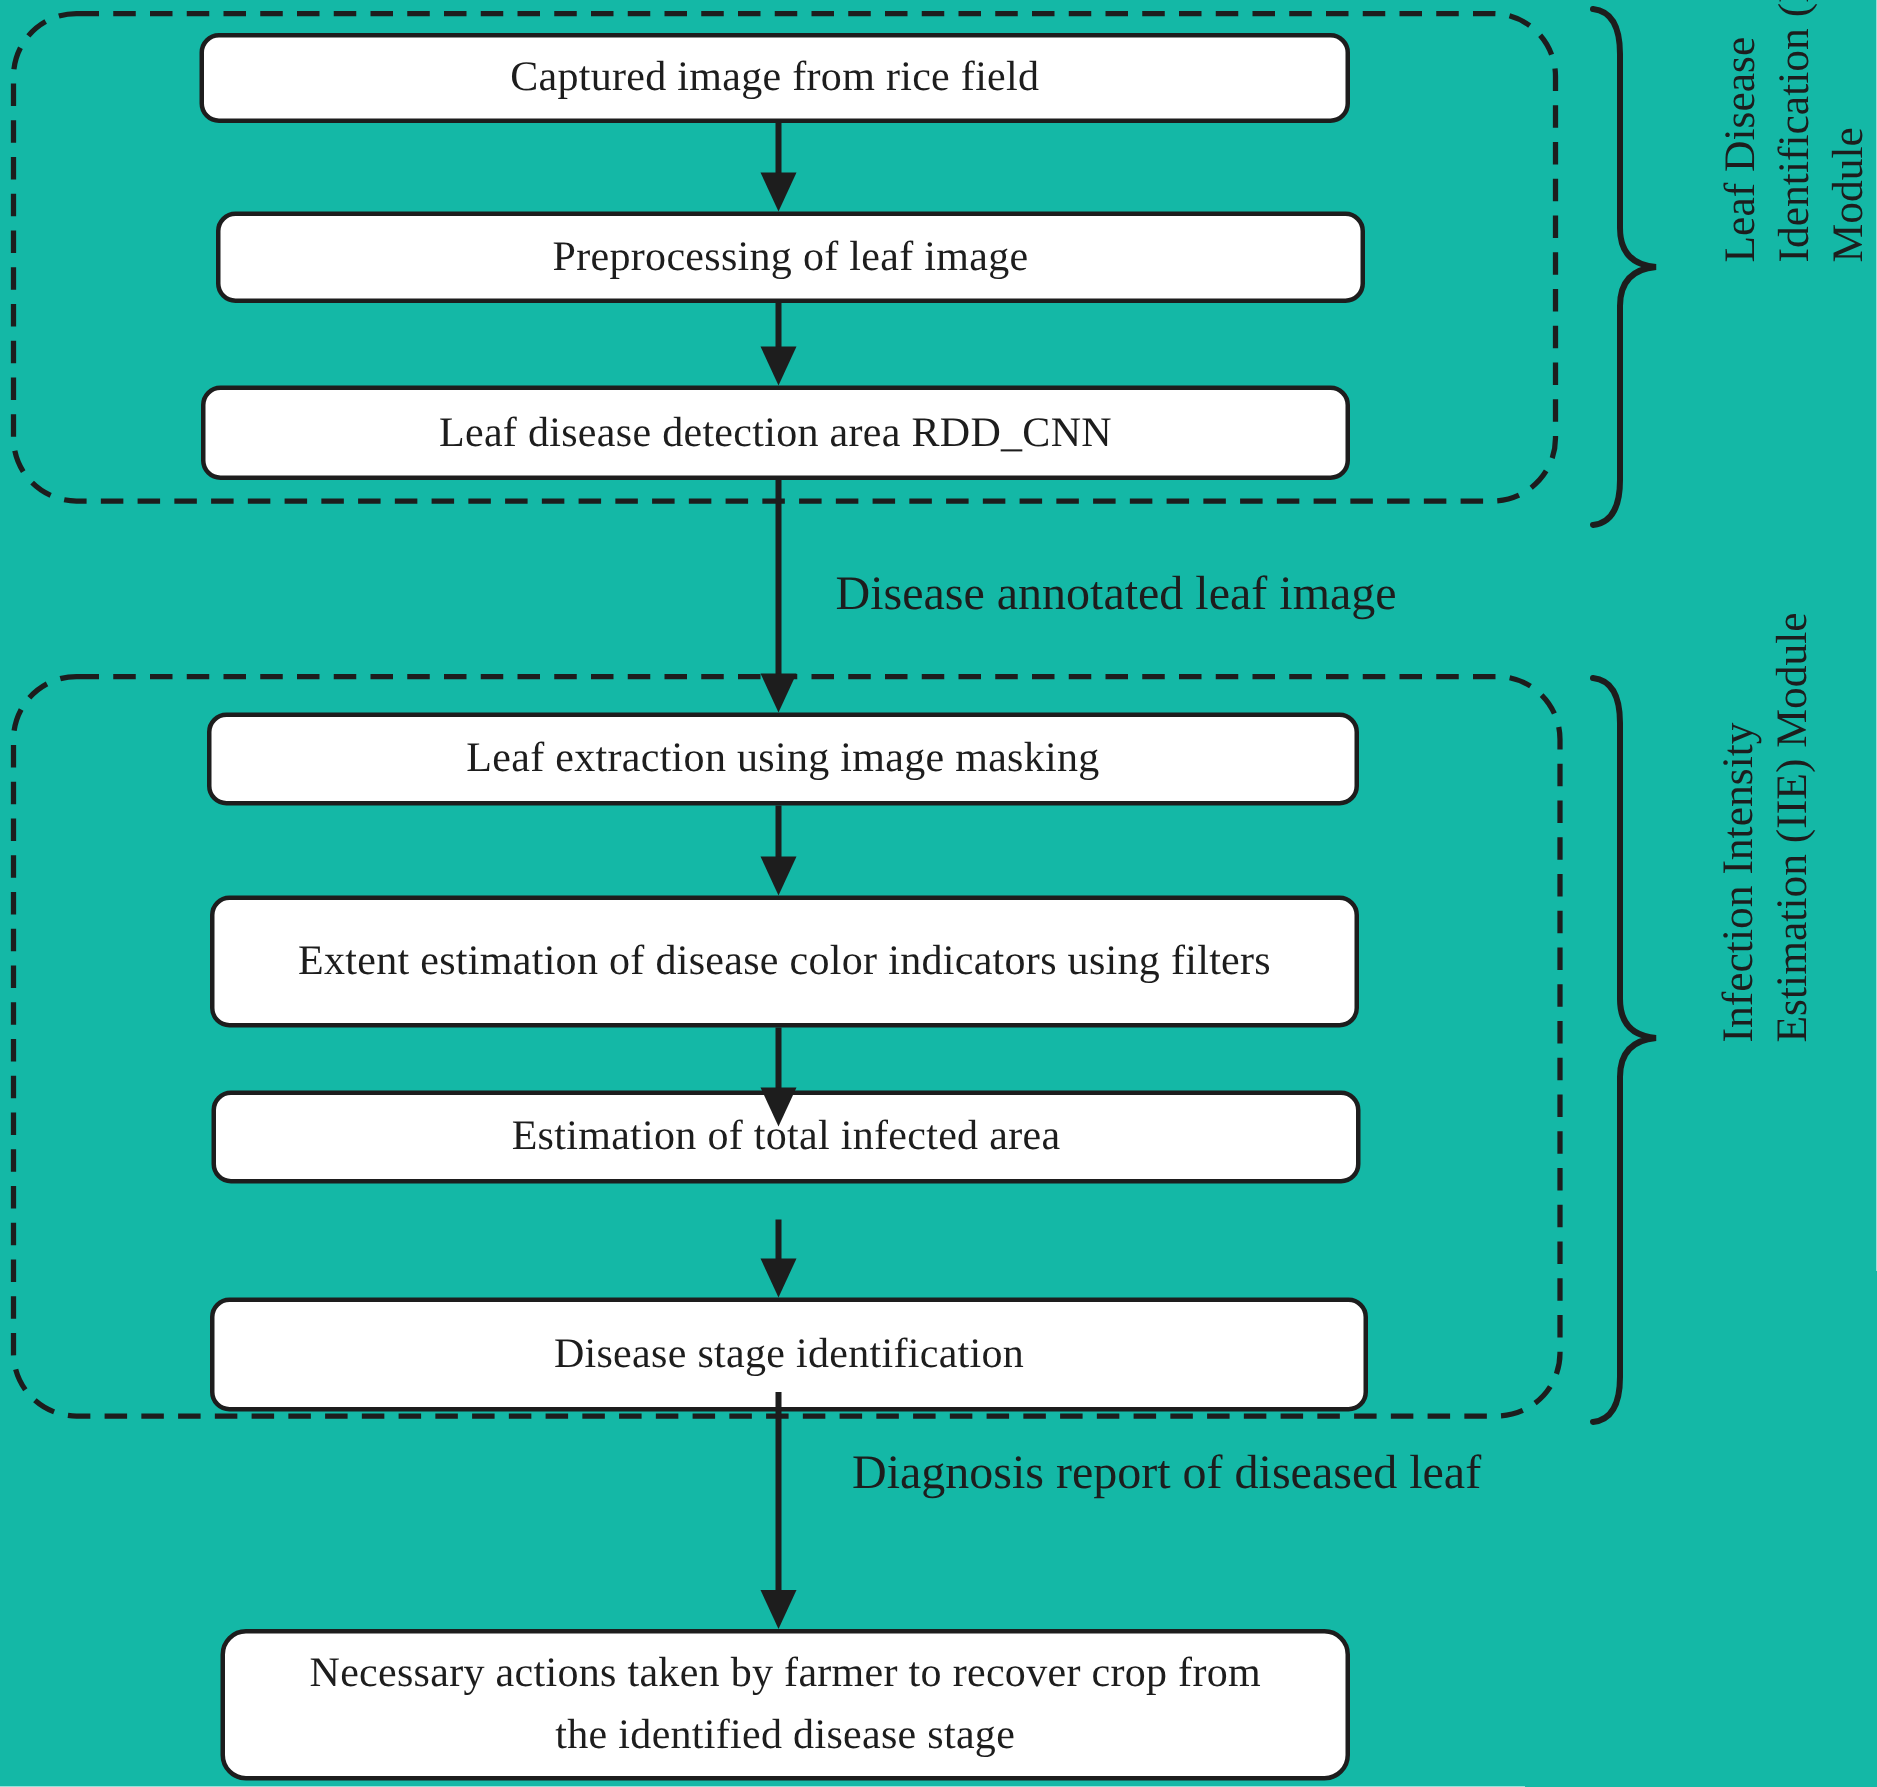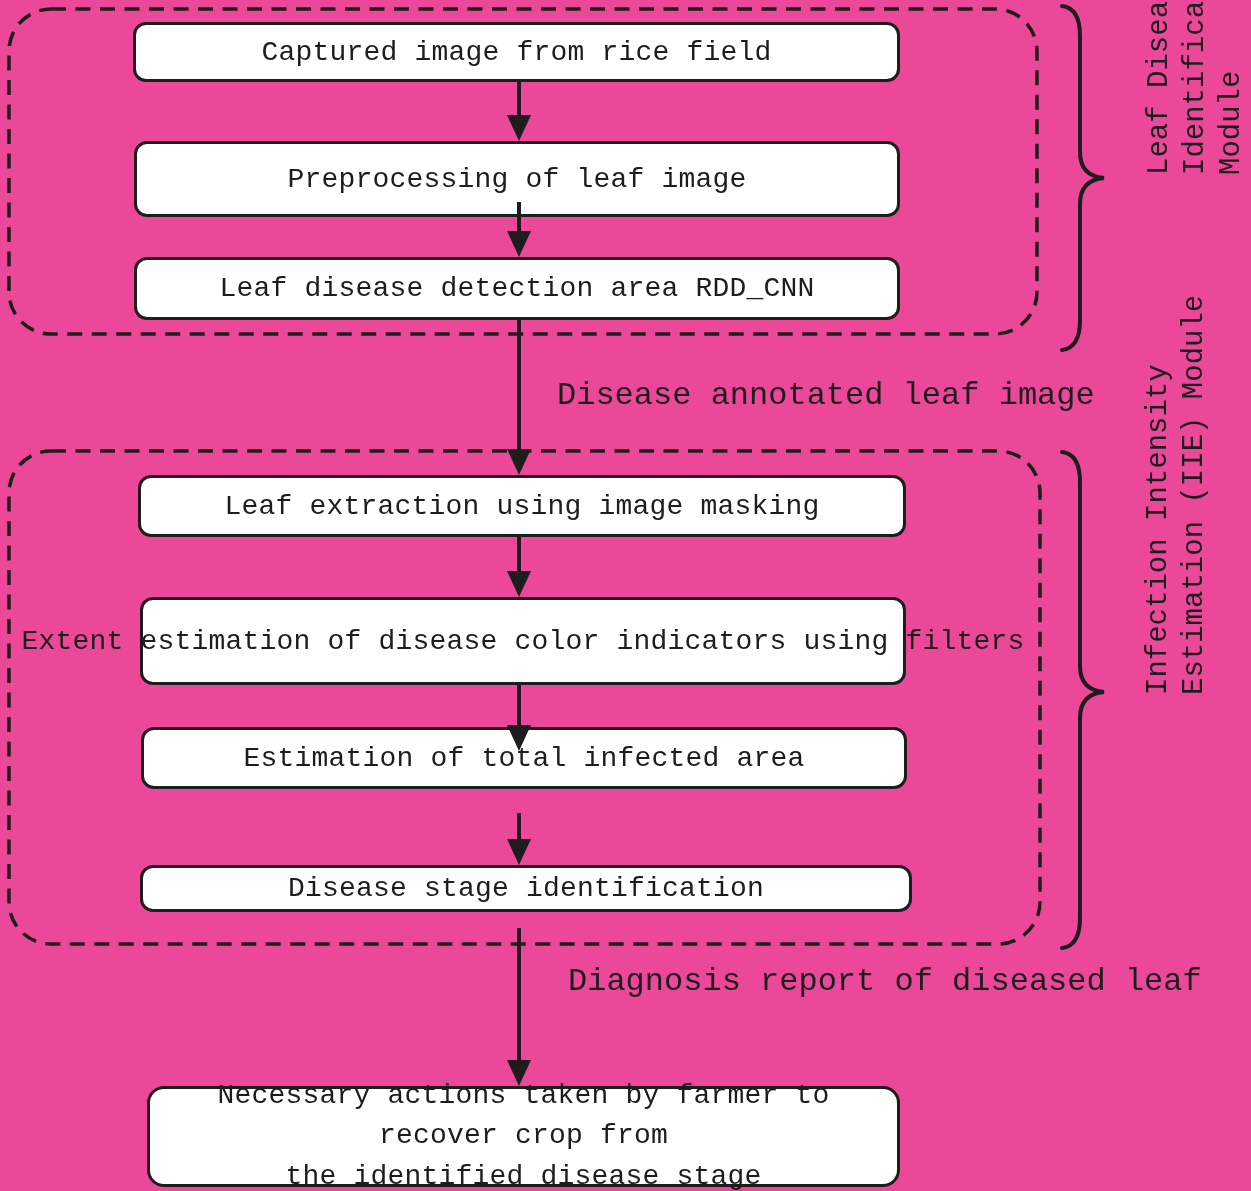--- a/index.html
+++ b/index.html
@@ -1,46 +1,46 @@
 <!DOCTYPE html>
 <html><head>
 <meta charset="utf-8">
 <style>
   html,body{margin:0;padding:0;background:#ffffff;}
   .canvas{
     position:relative;
     width:1251px;height:1191px;
-    background:#ec4899;
-    font-family:Liberation Mono, monospace;
+    background:#14b8a6;
+    font-family:Liberation Serif, serif;
     color:#1d1d1d;
     overflow:hidden;
   }
   .lines-layer{position:absolute;left:0;top:0;width:1251px;height:1191px;}
   .flow-box{
     position:absolute;
     box-sizing:border-box;
     border:3.5px solid #1d1d1d;
     border-radius:13px;
     background:#ffffff;
     display:flex;align-items:center;justify-content:center;
     text-align:center;
     font-size:28px;
     letter-spacing:0.2px;
     z-index:2;
   }
   .flow-box .step-text{white-space:nowrap;}
   .flow-box.wrap .step-text{white-space:normal;}
   .flow-box.wrap{border-radius:17px;line-height:1.45;}
   .b1{left:133px;top:22px;width:767px;height:60px;}
-  .b2{left:134px;top:141px;width:766px;height:76px;}
+  .b2{left:144px;top:141px;width:766px;height:61px;}
   .b3{left:134px;top:257px;width:766px;height:63px;}
   .b4{left:138px;top:475px;width:768px;height:62px;}
   .b5{left:140px;top:597px;width:766px;height:88px;}
   .b6{left:141px;top:727px;width:766px;height:62px;}
-  .b7{left:140px;top:865px;width:772px;height:47px;}
+  .b7{left:140px;top:865px;width:772px;height:76px;}
   .b8{left:147px;top:1086px;width:753px;height:101px;}
   .line-block{display:block;}
 
   .arrow{position:absolute;left:507px;width:24px;z-index:3;}
   .arrow .stem{
     position:absolute;left:50%;transform:translateX(-50%);
     top:0;width:4px;height:calc(100% - 24px);
     background:#1d1d1d;
   }
   .arrow .head{

